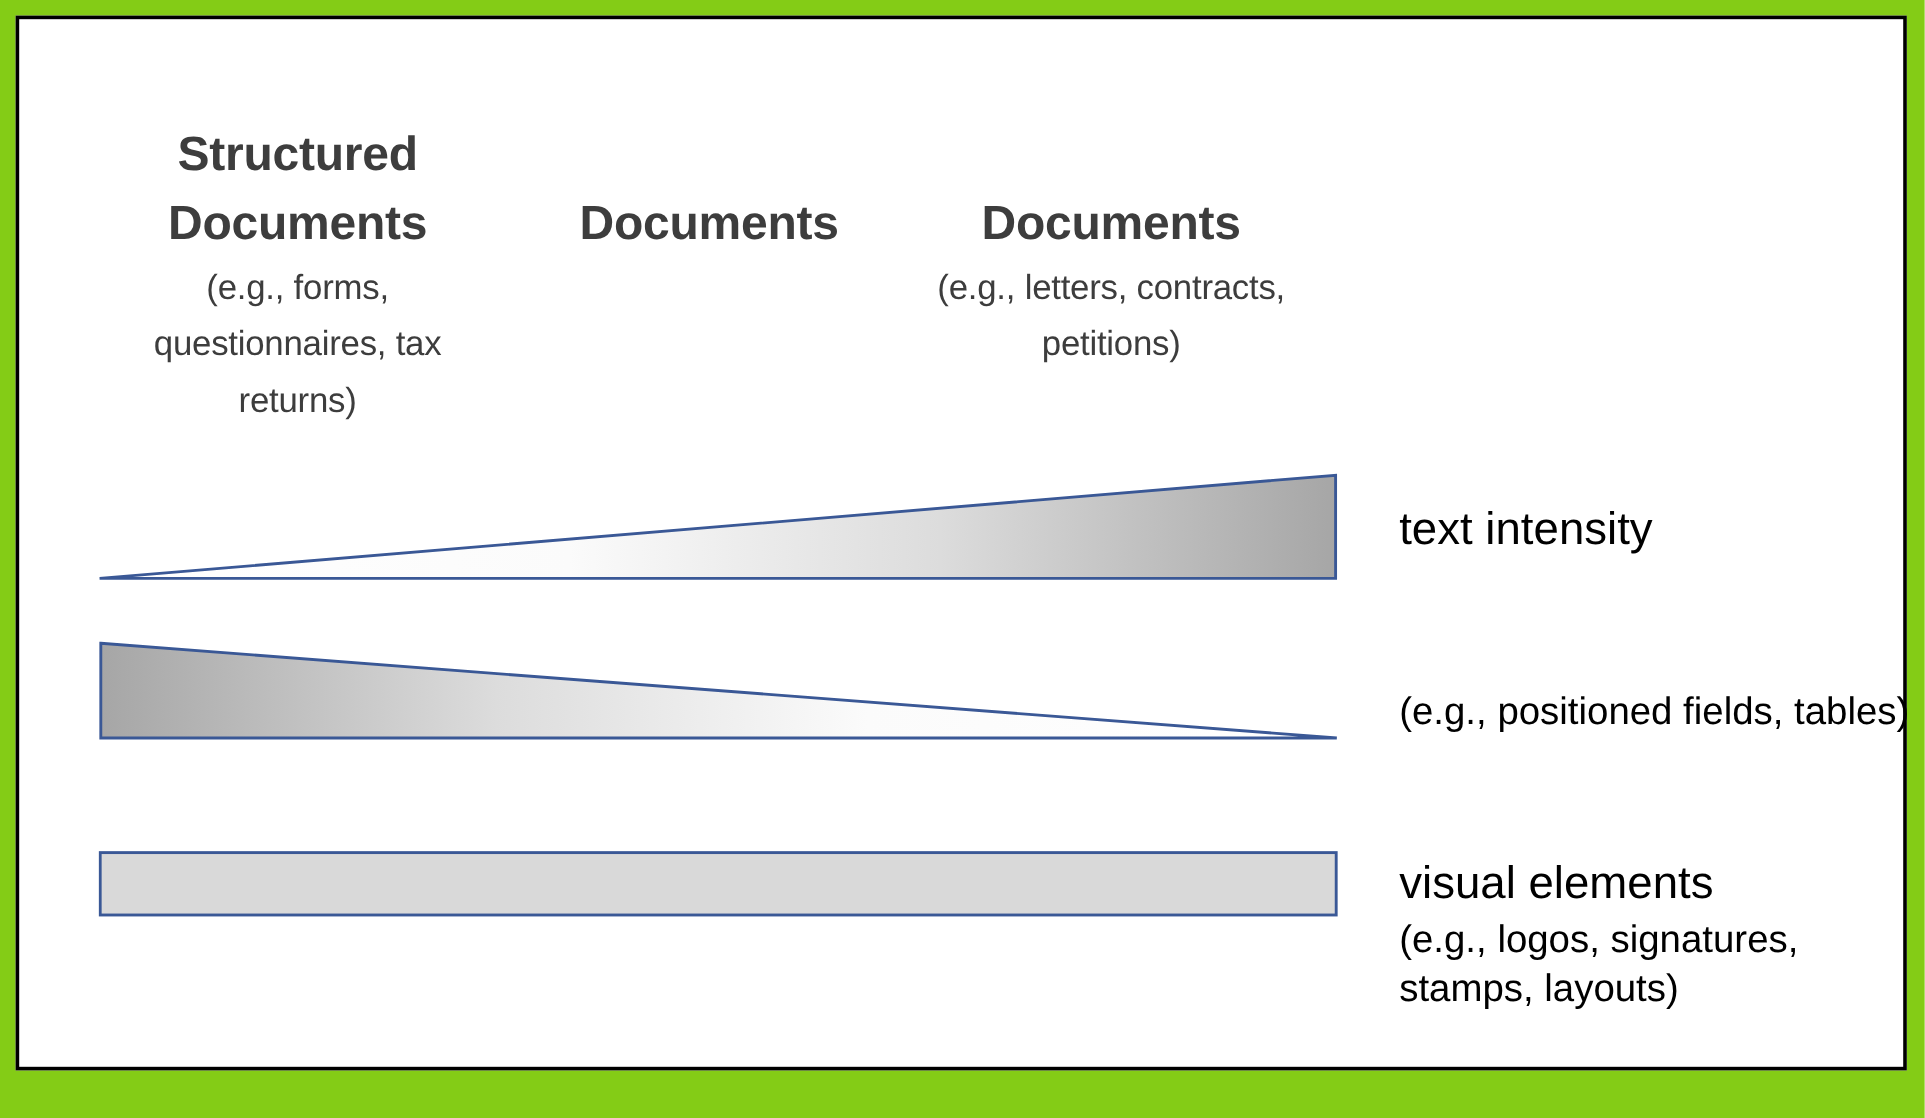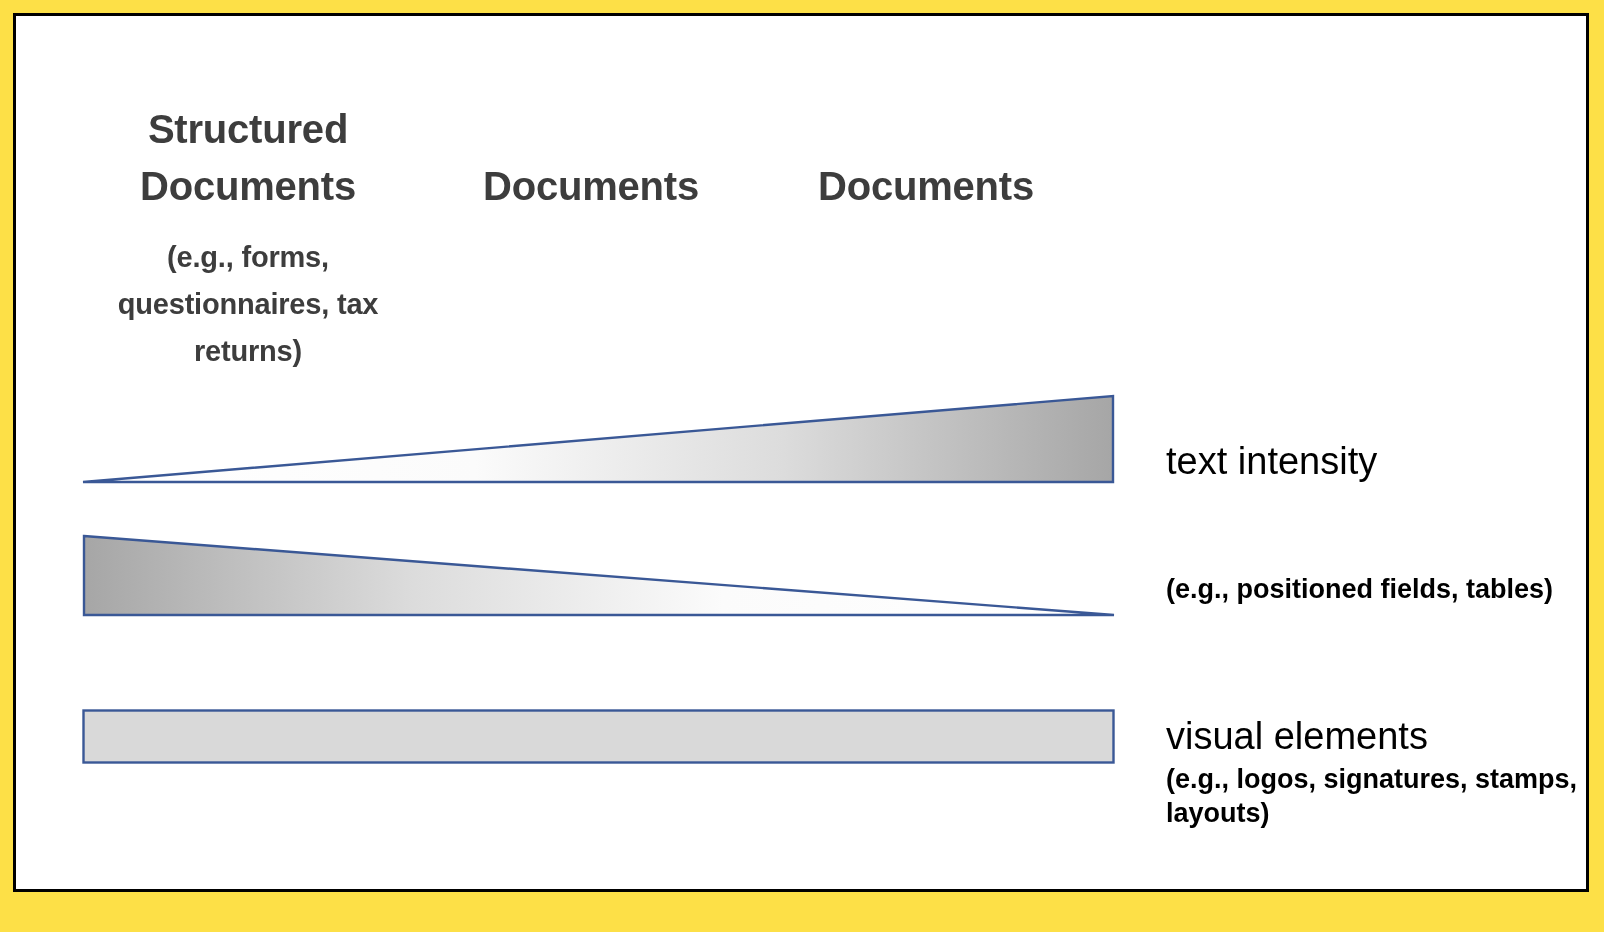--- a/index.html
+++ b/index.html
@@ -9,21 +9,21 @@
     background: #ffffff;
   }
   body {
     font-family: "Liberation Sans", sans-serif;
   }
 
   #figure-root {
     position: relative;
     width: 1604px;
     height: 932px;
-    background: #fde047;
+    background: #84cc16;
     overflow: hidden;
   }
 
   
   #figure-frame {
     position: absolute;
     left: 13px;
     top: 13px;
     width: 1576px;
     height: 879px;
@@ -54,24 +54,24 @@
   .column-header.col-unstructured    { width: 320px; margin-left: 10px; }
 
   .col-title {
     font-size: 40px;
     font-weight: bold;
     line-height: 1.42;
     letter-spacing: -0.2px;
   }
   .col-examples {
     font-size: 29px;
-    font-weight: bold;
+    font-weight: normal;
     line-height: 1.62;
     letter-spacing: -0.2px;
-    margin-top: 19px;
+    margin-top: 2px;
   }
 
   
   .band-row {
     position: absolute;
     left: 0;
   }
   .band-shape {
     position: absolute;
     left: 66px;
@@ -86,30 +86,30 @@
     left: 1150px;
   }
   .band-label-title {
     font-size: 38px;
     font-weight: normal;
     color: #000000;
     line-height: 1.12;
     white-space: nowrap;
   }
   .band-label-sub {
-    font-size: 27px;
-    font-weight: bold;
+    font-size: 32px;
+    font-weight: normal;
     color: #000000;
     line-height: 1.28;
     margin-top: 4px;
   }
 
   
   #row-text-intensity      { top: 376px; height: 96px; width: 1590px; }
-  #row-text-intensity .band-label      { top: 28px; margin-top: 20px; }
+  #row-text-intensity .band-label      { top: 28px; }
 
   #row-formatted-elements  { top: 515px; height: 96px; width: 1590px; }
   #row-formatted-elements .band-label  { top: 37px; }
 
   #row-visual-elements     { top: 692px; height: 160px; width: 1590px; }
   #row-visual-elements .band-label     { top: 7px; }
 </style>
 </head>
 <body>
 
@@ -122,20 +122,21 @@
         <div class="col-title"><span>Structured</span><br><span>Documents</span></div>
         <div class="col-examples">(e.g., forms, questionnaires, tax returns)</div>
       </div>
 
       <div class="column-header col-semi-structured">
         <div class="col-title"><br><span>Documents</span></div>
       </div>
 
       <div class="column-header col-unstructured">
         <div class="col-title"><br><span>Documents</span></div>
+        <div class="col-examples">(e.g., letters, contracts, petitions)</div>
       </div>
 
     </div>
 
     <div class="band-row" id="row-text-intensity">
       <div class="band-shape">
         <svg width="1035" height="96" viewBox="0 0 1035 96" xmlns="http://www.w3.org/2000/svg">
           <defs>
             <linearGradient id="gradIncreasing" x1="0" y1="0" x2="1" y2="0">
               <stop offset="0%" stop-color="#ffffff"></stop>

